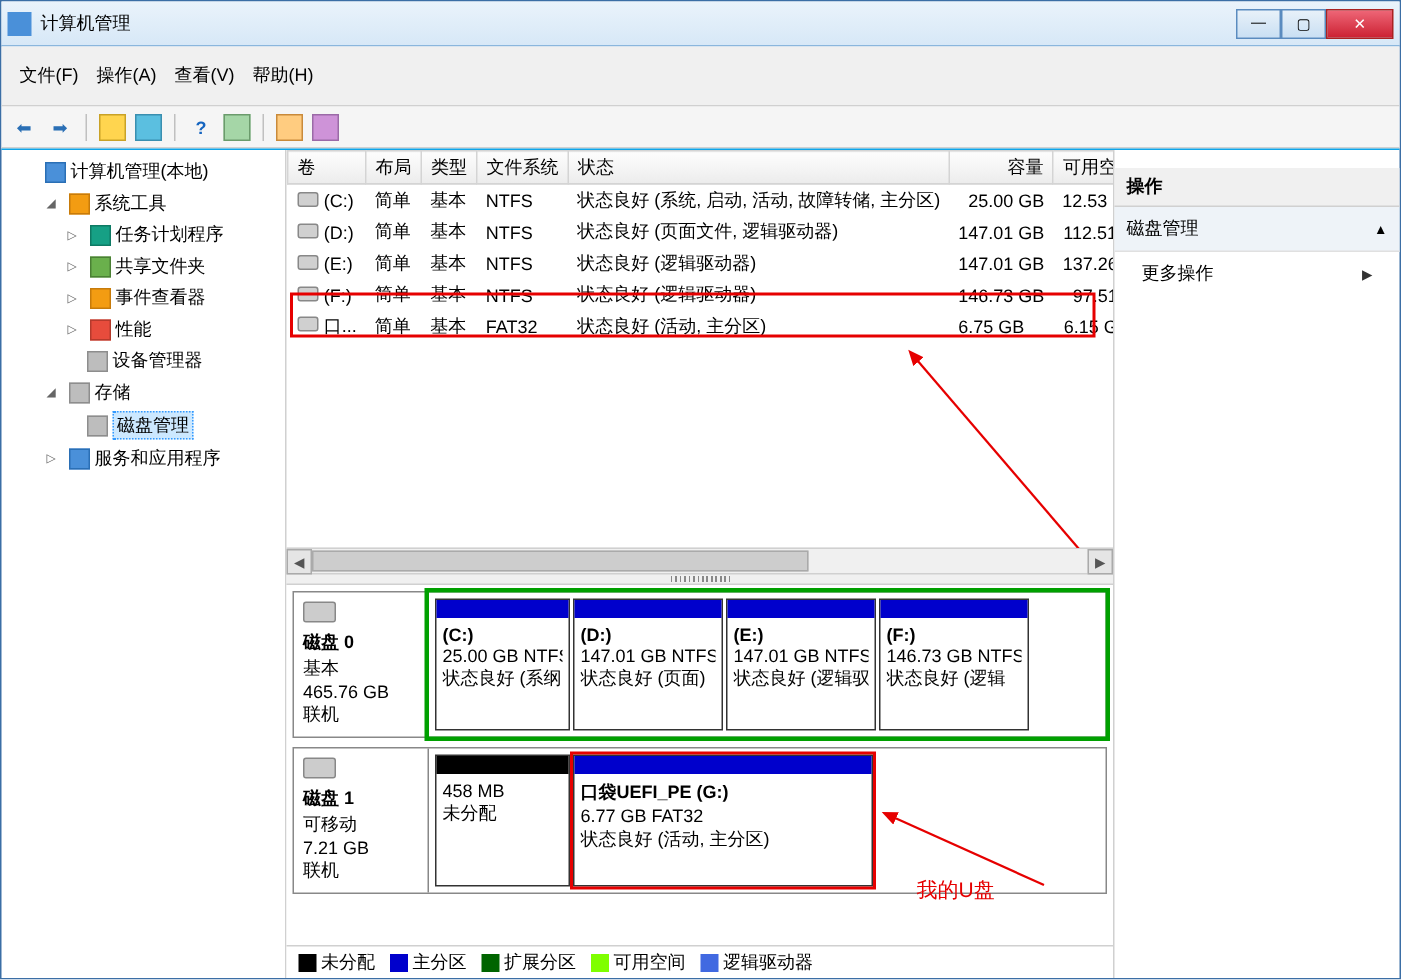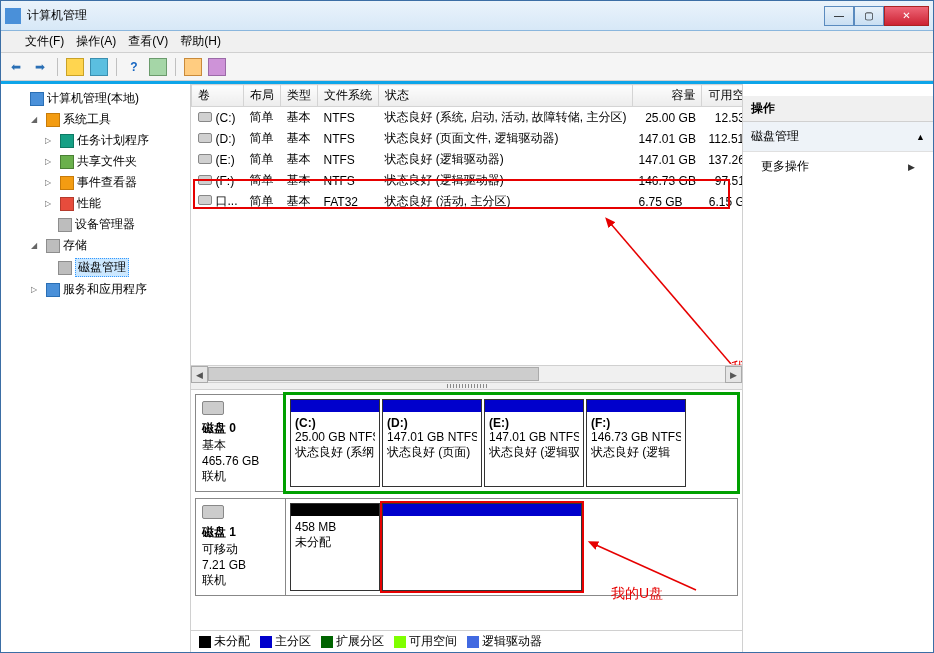--- a/index.html
+++ b/index.html
@@ -8,38 +8,38 @@
 
 .window { width: 934px; height: 653px; border: 1px solid #3b6ea5; background: #fff; display: flex; flex-direction: column; }
 .titlebar { height: 30px; background: linear-gradient(to bottom, #eaf3fb, #d7e8f7); display: flex; align-items: center; padding: 0 4px; border-bottom: 1px solid #8ab6dd; }
 .titlebar .app-icon { width: 16px; height: 16px; margin-right: 6px; background: #4a90d9; display: inline-block; }
 .titlebar .title { flex: 1; color: #000; }
 .win-btns { display: flex; gap: 0; }
 .win-btn { width: 30px; height: 20px; border: 1px solid #5a8bbf; background: linear-gradient(#e8f1f9,#c9dff3); display: flex; align-items: center; justify-content: center; font-size: 10px; }
 .win-btn.close { background: linear-gradient(#e67,#c23); color: #fff; border-color: #a22; width: 45px; }
 
 
-.menubar { height: 22px; background: #f0f0f0; border-bottom: 1px solid #d0d0d0; display: flex; align-items: center; padding: 0 24px; gap: 12px; }
+.menubar { height: 40px; background: #f0f0f0; border-bottom: 1px solid #d0d0d0; display: flex; align-items: center; padding: 0 12px; gap: 12px; }
 .menubar span { cursor: default; }
 
 
 .toolbar { height: 28px; background: #f5f5f5; border-bottom: 1px solid #d0d0d0; display: flex; align-items: center; padding: 0 6px; gap: 6px; }
 .tool-ico { width: 18px; height: 18px; display: inline-flex; align-items: center; justify-content: center; border: 1px solid transparent; }
 .tool-sep { width: 1px; height: 18px; background: #c0c0c0; margin: 0 2px; }
 .arrow-l::before { content: "⬅"; color: #2a6fb5; }
 .arrow-r::before { content: "➡"; color: #2a6fb5; }
 .ico-a { background: #ffd54f; border: 1px solid #c9a227; }
 .ico-b { background: #5bbfe0; border: 1px solid #3a8fb0; }
 .ico-c { background: #a5d6a7; border: 1px solid #6b9b6c; }
 .ico-d { background: #ffcc80; border: 1px solid #c98a3a; }
 .ico-q::before { content: "?"; color: #1565c0; font-weight: bold; }
 .ico-e { background: #ce93d8; border: 1px solid #9b6aa7; }
 
 
-.body { flex: 1; display: flex; border-top: 3px solid #0ea5e9; min-height: 0; }
+.body { flex: 1; display: flex; border-top: 1px solid #0ea5e9; min-height: 0; }
 .tree-pane { width: 190px; border-right: 1px solid #d0d0d0; padding: 4px 2px; overflow: auto; }
 .center-pane { flex: 1; display: flex; flex-direction: column; border-right: 1px solid #d0d0d0; min-width: 0; }
 .actions-pane { width: 190px; display: flex; flex-direction: column; margin-top: 12px; }
 
 
 .tree ul { list-style: none; padding-left: 14px; }
 .tree li { padding: 2px 0; white-space: nowrap; display: flex; align-items: center; gap: 3px; }
 .tree li.parent::before { content: "◢"; font-size: 8px; color: #666; margin-right: 2px; width: 10px; display: inline-block; }
 .tree li.parent.collapsed::before { content: "▷"; }
 .tree li.leaf::before { content: ""; width: 10px; display: inline-block; }
@@ -207,21 +207,21 @@
           </tr>
             </thead>
           <tbody id="vol-rows">
               <tr>
                 <td><span class="drv-ico"></span>(C:)</td>
                 <td>简单</td>
                 <td>基本</td>
                 <td>NTFS</td>
                 <td>状态良好 (系统, 启动, 活动, 故障转储, 主分区)</td>
                 <td style="text-align:right">25.00 GB</td>
-                <td style="text-align:right">12.53</td>
+                <td style="">12.53</td>
               </tr>
               <tr>
                 <td><span class="drv-ico"></span>(D:)</td>
                 <td>简单</td>
                 <td>基本</td>
                 <td>NTFS</td>
                 <td>状态良好 (页面文件, 逻辑驱动器)</td>
                 <td style="text-align:right">147.01 GB</td>
                 <td style="text-align:center">112.51</td>
               </tr>
@@ -322,20 +322,25 @@
               <div class="part" style="width: 90px;">
                 <div class="stripe black"></div>
                 <div class="pbody">
                   <div><b></b></div>
                   <div>458 MB</div>
                   <div>未分配</div>
                 </div>
               </div>
               <div class="part hl-red" style="width: 200px;">
                 <div class="stripe "></div>
+                <div class="pbody">
+                  <div><b>口袋UEFI_PE  (G:)</b></div>
+                  <div>6.77 GB FAT32</div>
+                  <div>状态良好 (活动, 主分区)</div>
+                </div>
               </div>
             </div>
           </div>
           <svg class="anno-arrow" style="left:395px; top:145px;" width="120" height="60">
           <defs>
               <marker id="ah2" markerWidth="8" markerHeight="8" refX="1" refY="3" orient="auto">
                 <path d="M0,0 L0,6 L7,3 z" fill="#e60000"></path>
               </marker>
             </defs>
           <line x1="110" y1="55" x2="10" y2="10" stroke="#e60000" stroke-width="1.5" marker-end="url(#ah2)"></line>

